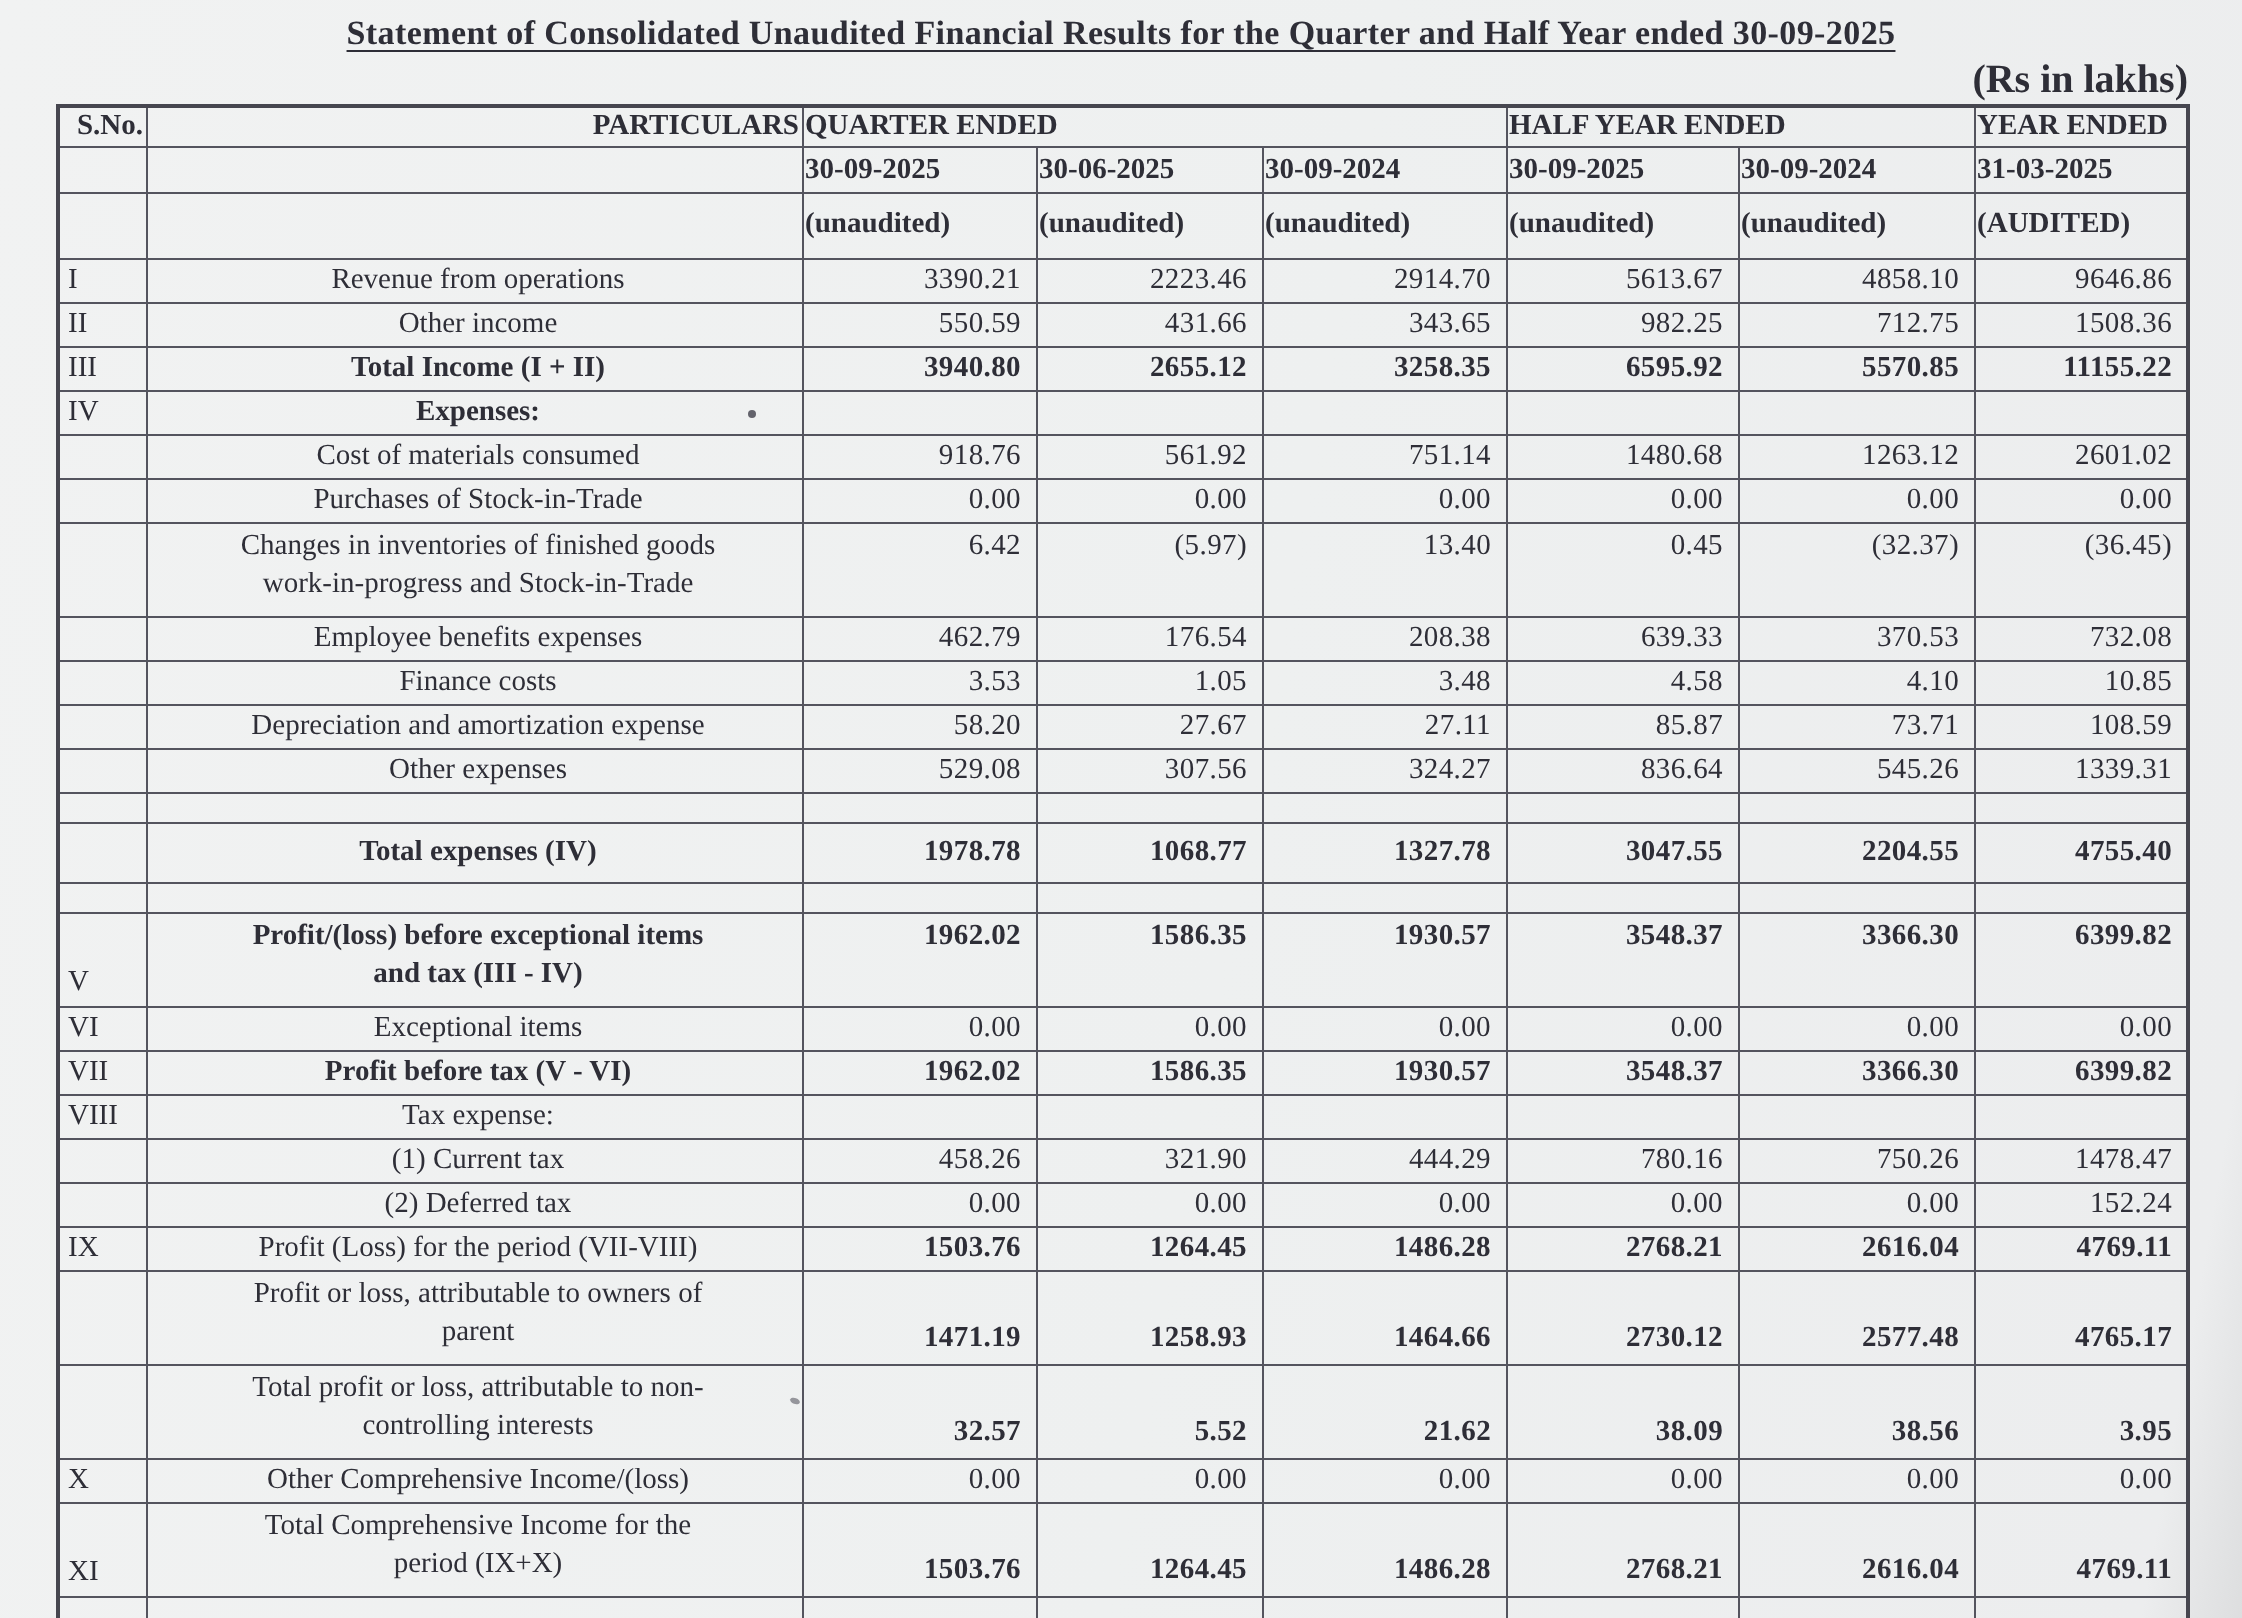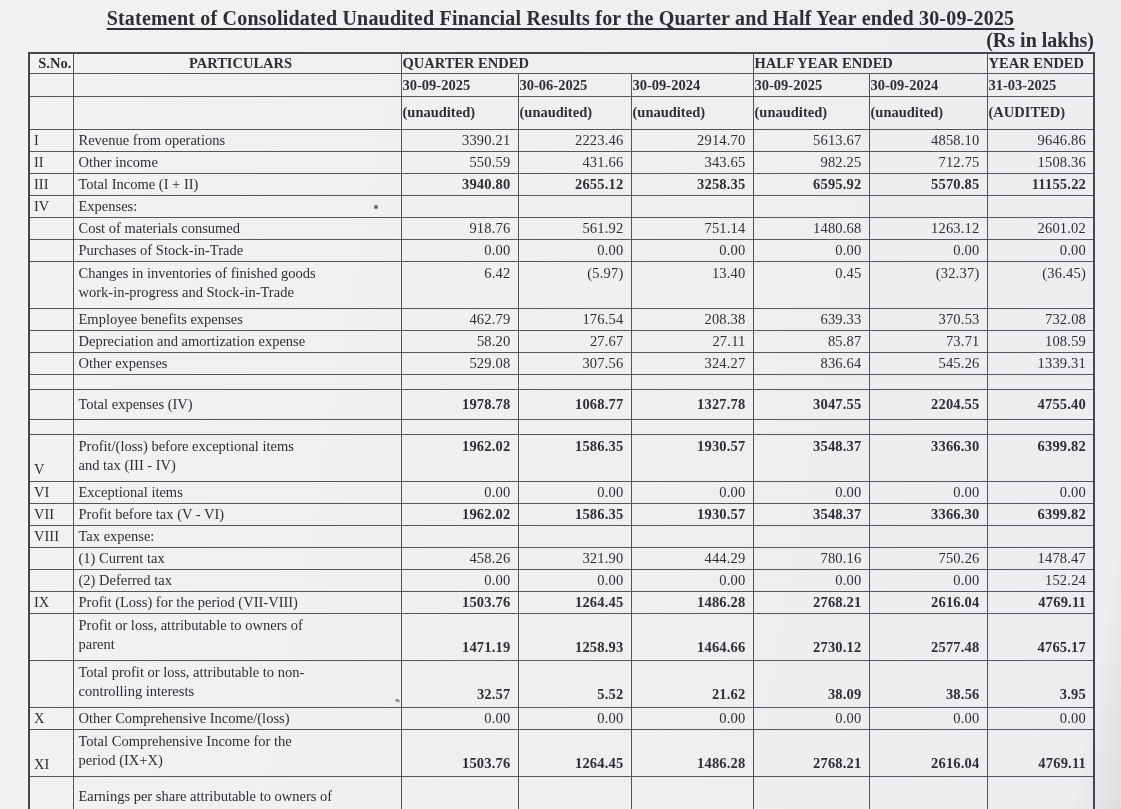--- a/index.html
+++ b/index.html
@@ -4,53 +4,53 @@
 <style>
   html,body{margin:0;padding:0;}
   body{
     width:1121px;height:809px;overflow:hidden;position:relative;
     background:linear-gradient(100deg,#f1f2f2 0%,#eef0f0 55%,#ecedee 96%,#dddedf 100%);
     font-family:"Liberation Serif","DejaVu Serif",serif;
     color:#2e2e37;
   }
   .title{
     position:absolute;top:7px;left:0;width:100%;text-align:center;
-    font-size:20px;font-weight:700;letter-spacing:.2px;
+    font-size:17px;font-weight:700;letter-spacing:.2px;
     text-decoration:underline;text-underline-offset:3px;
   }
   .unit-note{
     position:absolute;top:29px;right:27px;
     font-size:20px;font-weight:700;
   }
   table{
     position:absolute;left:28px;top:52px;width:1065px;
     border-collapse:collapse;table-layout:fixed;
     border:2px solid #46464f;
     font-size:14.5px;
   }
   th,td{border:1px solid #54545e;overflow:hidden;}
   thead th{font-weight:700;white-space:nowrap;}
   tr.hdr-group{height:18px;}
   tr.hdr-period{height:23px;margin-left:40px;}
   tr.hdr-audit{height:33px;}
-  th.sno,th.part{text-align:center;padding-left:8px;}
+  th.sno,th.part{text-align:right;padding-left:8px;}
   th.grp,th.period,th.audit{text-align:left;}
   tr.hdr-audit th{vertical-align:bottom;padding-bottom:8px;}
   tbody td{white-space:nowrap;}
   td.sno{text-align:left;padding-left:4px;vertical-align:middle;}
-  td.label{text-align:left;padding-left:5px;line-height:19px;vertical-align:middle;margin-left:46px;}
+  td.label{text-align:center;padding-left:5px;line-height:19px;vertical-align:middle;margin-left:46px;}
   td.val{text-align:right;padding-right:7px;vertical-align:middle;letter-spacing:.2px;}
   tr.line1{height:22px;}
   tr.line2{height:47px;}
   tr.kind-blank{height:15px;}
   tr.kind-total{height:30px;}
   tr.kind-partial{height:40px;}
   tr.line2 td.label{vertical-align:top;padding-top:2px;}
   tr.line2 td.sno{vertical-align:top;padding-top:2px;}
-  tr.bl td.label{font-weight:400;}
+  tr.bl td.label{font-weight:700;}
   tr.bv td.val{font-weight:700;}
   tr.valign-top td.val{vertical-align:top;padding-top:3px;}
   tr.valign-bottom td.val{vertical-align:bottom;padding-bottom:4px;}
   tr.sno-bottom td.sno{vertical-align:bottom;padding-bottom:3px;padding-top:0;}
   .speck{position:absolute;background:#4a4a55;border-radius:50%;}
   #speck1{left:374px;top:205px;width:4px;height:4px;opacity:.85;}
   #speck2{left:395px;top:699px;width:5px;height:3px;opacity:.55;transform:rotate(20deg);}
 </style>
 </head>
 <body>
@@ -174,20 +174,30 @@
         <td class="label">Employee benefits expenses</td>
         <td class="val">462.79</td>
         <td class="val">176.54</td>
         <td class="val">208.38</td>
         <td class="val">639.33</td>
         <td class="val">370.53</td>
         <td class="val">732.08</td>
       </tr>
       <tr class="line1">
         <td class="sno"></td>
+        <td class="label">Finance costs</td>
+        <td class="val">3.53</td>
+        <td class="val">1.05</td>
+        <td class="val">3.48</td>
+        <td class="val">4.58</td>
+        <td class="val">4.10</td>
+        <td class="val">10.85</td>
+      </tr>
+      <tr class="line1">
+        <td class="sno"></td>
         <td class="label">Depreciation and amortization expense</td>
         <td class="val">58.20</td>
         <td class="val">27.67</td>
         <td class="val">27.11</td>
         <td class="val">85.87</td>
         <td class="val">73.71</td>
         <td class="val">108.59</td>
       </tr>
       <tr class="line1">
         <td class="sno"></td>

